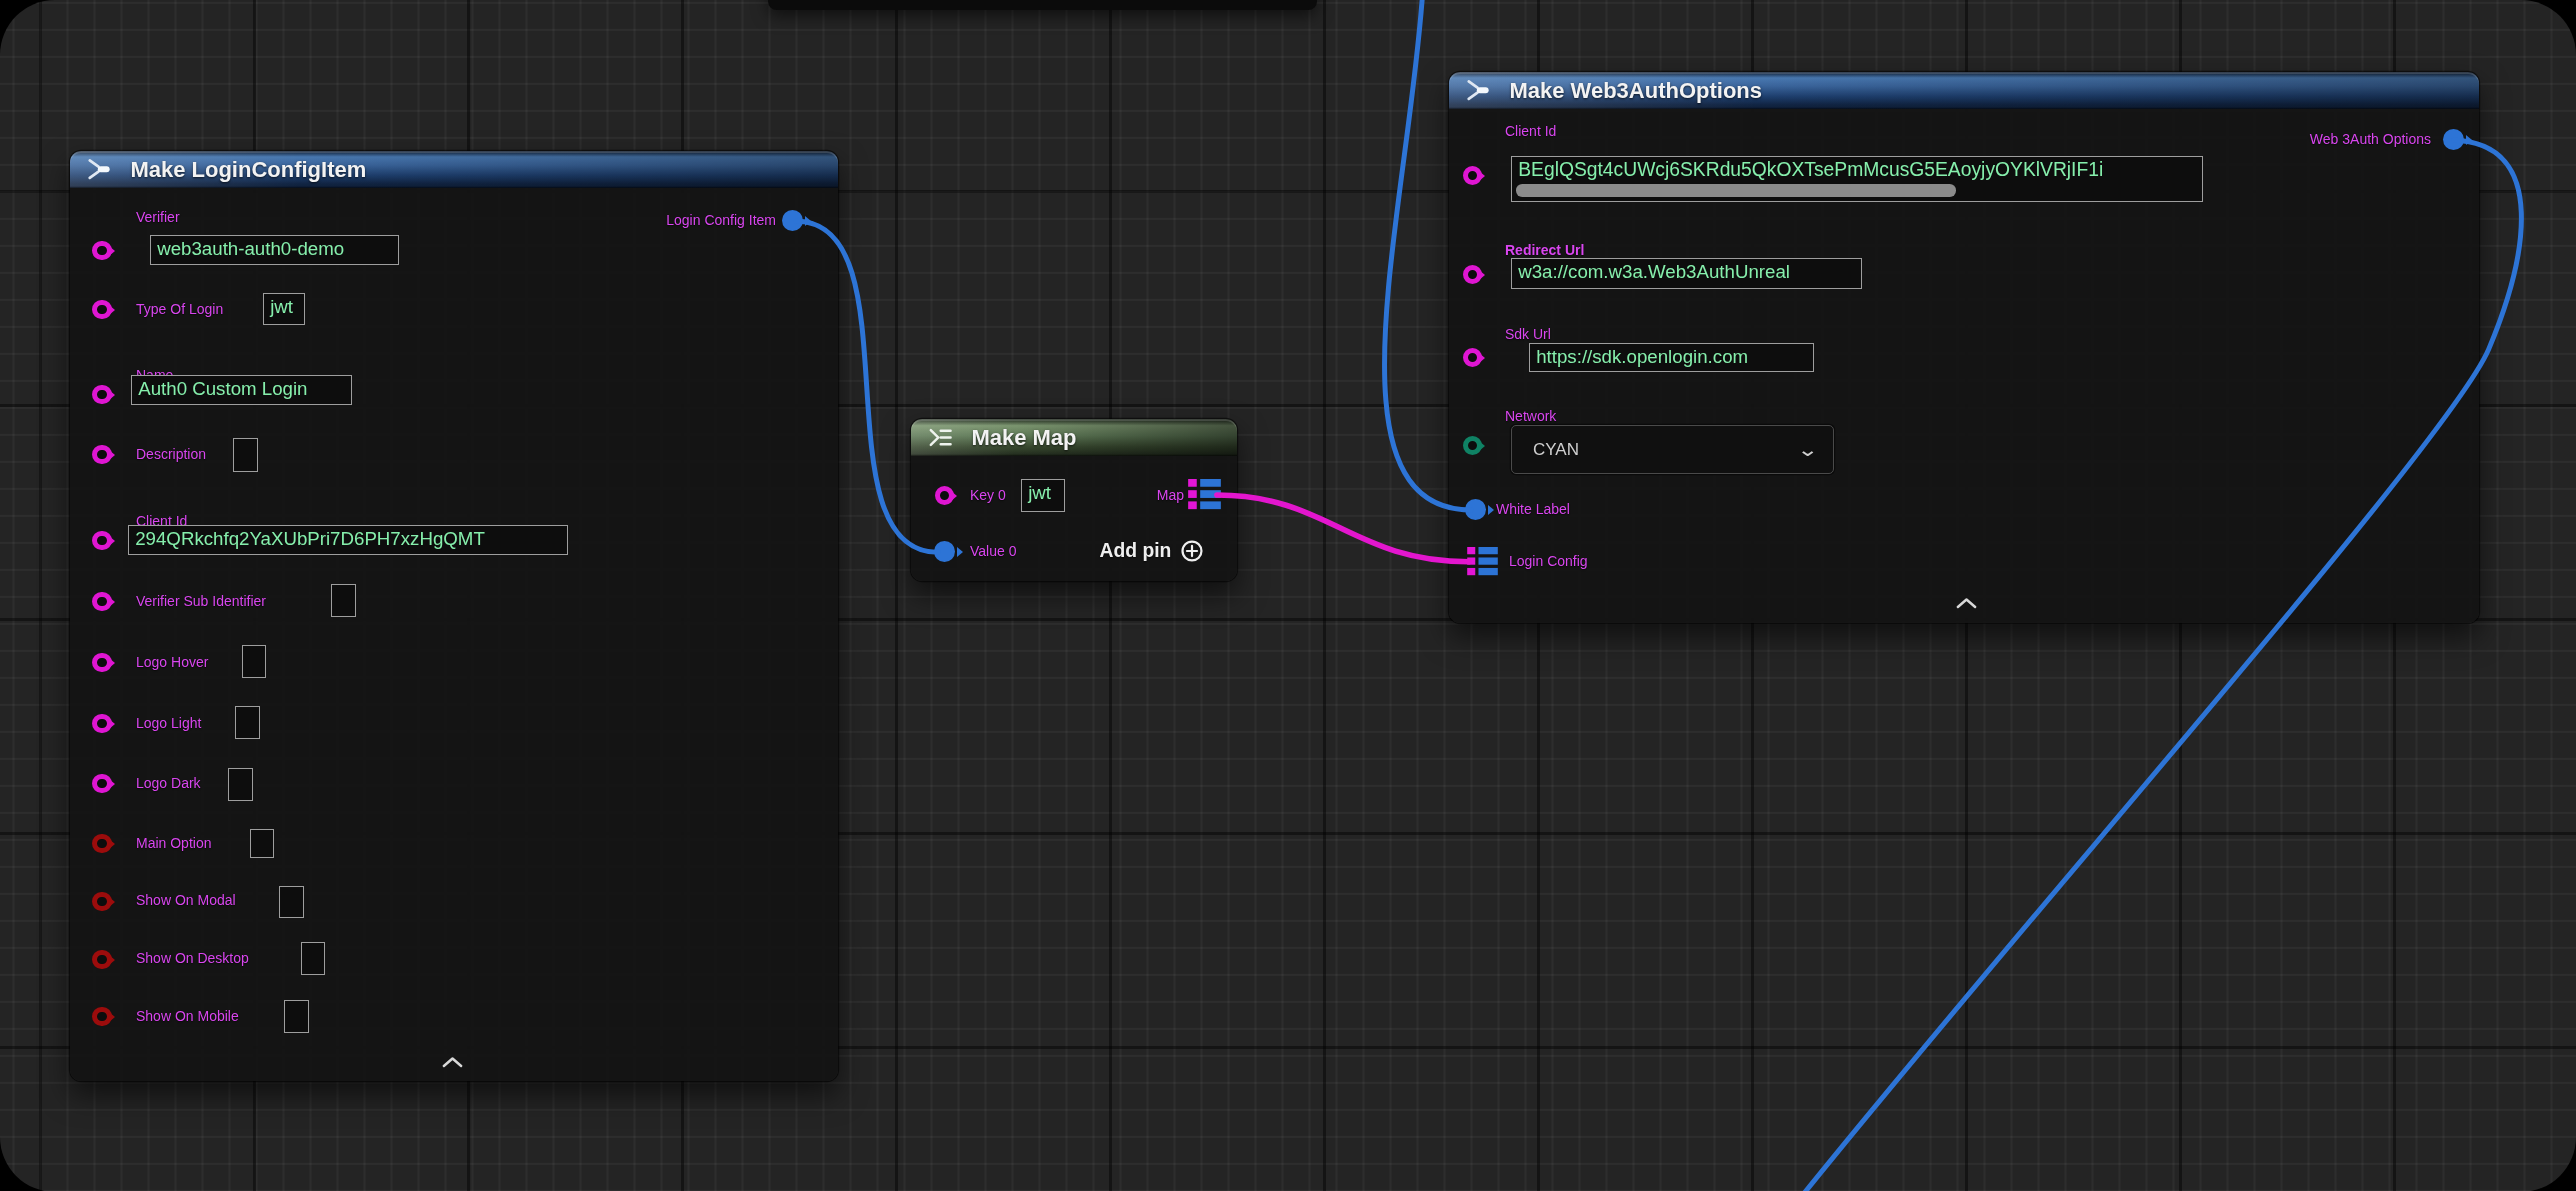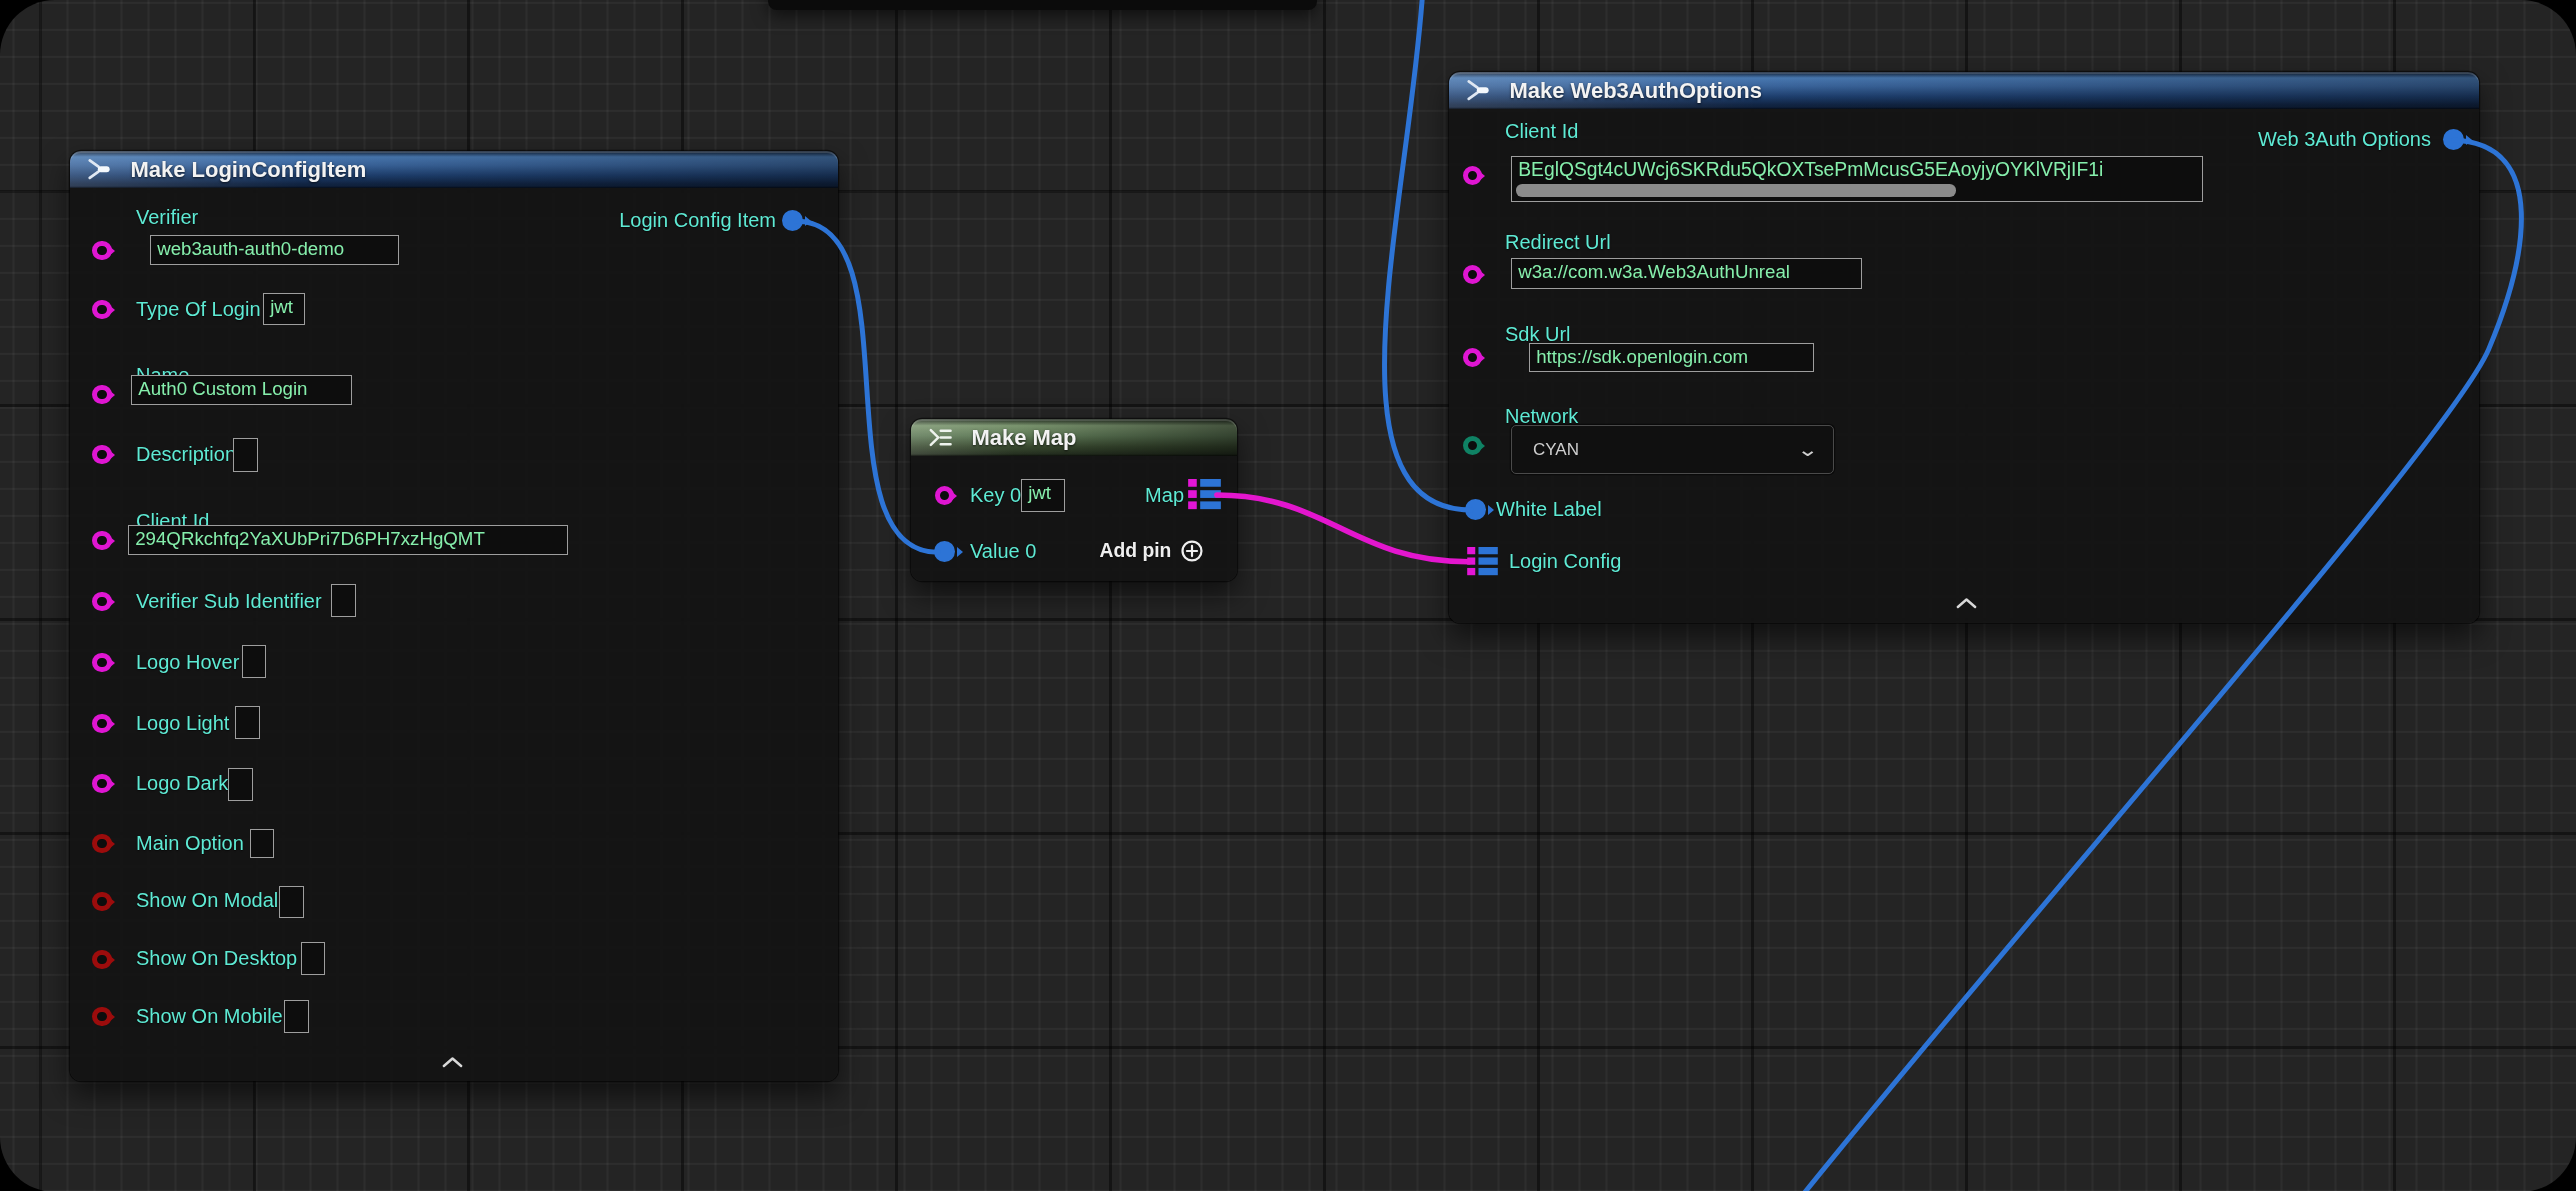--- a/index.html
+++ b/index.html
@@ -21,21 +21,21 @@
     display:flex;align-items:center;gap:17px;padding:0 0 0 16px;box-sizing:border-box;
     box-shadow:inset 0 1.9px 0 rgba(255,255,255,0.16), inset 0 -1.2px 0 rgba(0,0,0,0.4);}
   .hdr.blue{background:
     linear-gradient(90deg, rgba(255,255,255,0.14) 0%, rgba(255,255,255,0) 30%, rgba(0,0,0,0.30) 100%),
     linear-gradient(180deg,#0e1c30 0%,#4878b0 16%,#3a649b 38%,#1e3f6e 66%,#112544 88%,#0e1e37 100%);}
   .hdr.green{background:
     linear-gradient(90deg, rgba(255,255,255,0.13) 0%, rgba(0,0,0,0) 32%, rgba(0,0,0,0.45) 100%),
     linear-gradient(180deg,#202a1e 0%,#7b956f 18%,#5f7a57 45%,#394a30 75%,#20291c 100%);}
   .title{color:#f3f3f3;font-size:22px;font-weight:bold;white-space:nowrap;
     text-shadow:0 1.2px 2.5px rgba(0,0,0,0.7);}
-  .lbl{position:absolute;color:#5eead4;font-size:20px;white-space:nowrap;line-height:21px;
+  .lbl{position:absolute;color:#d946ef;font-size:14px;white-space:nowrap;line-height:21px;
     text-shadow:0 1.2px 1.2px rgba(0,0,0,0.6);}
   .lbl.right{text-align:right;}
   .field{position:absolute;background:#0d0d0d;border:1.9px solid #9e9e9e;color:#86efac;
     font-size:18.7px;line-height:26px;padding:0 6.2px;white-space:nowrap;overflow:hidden;
     box-sizing:border-box;}
   .scrollbar{position:absolute;background:#8b8b8b;border-radius:6.2px;}
   .pin{position:absolute;width:19.3px;height:19.3px;border-radius:50%;box-sizing:border-box;}
   .pin.ring{border:5px solid var(--c);background:rgba(0,0,0,0.35);}
   .pin.fill{width:21px;height:21px;background:var(--c);}
   .pin::after{content:'';position:absolute;right:-8px;top:50%;transform:translateY(-50%);
@@ -175,21 +175,21 @@
     </div>
 
     <span class="lbl right" style="right:48px;top:57px;">Web 3Auth Options</span>
     <span class="pin obj fill" style="left:994px;top:57px;"></span>
 
     <span class="lbl" style="left:56px;top:49px;">Client Id</span>
     <span class="pin struct ring" style="left:13.7px;top:94px;"></span>
     <span class="field" style="left:62px;top:84px;width:692px;height:46px;font-size:19.3px;line-height:25px;">BEglQSgt4cUWcj6SKRdu5QkOXTsePmMcusG5EAoyjyOYKlVRjIF1i</span>
     <span class="scrollbar" style="left:67px;top:112px;width:440px;height:13px;"></span>
 
-    <span class="lbl" style="left:56px;top:160px;">Redirect Url</span>
+    <span class="lbl" style="left:56px;top:168px;font-weight:bold;">Redirect Url</span>
     <span class="pin struct ring" style="left:13.7px;top:193px;"></span>
     <span class="field" style="left:62px;top:186px;width:351px;height:31px;">w3a://com.w3a.Web3AuthUnreal</span>
 
     <span class="lbl" style="left:56px;top:252px;">Sdk Url</span>
     <span class="pin struct ring" style="left:13.7px;top:276px;"></span>
     <span class="field" style="left:80px;top:271px;width:285px;height:29px;">https://sdk.openlogin.com</span>
 
     <span class="lbl" style="left:56px;top:334px;">Network</span>
     <span class="pin enum ring" style="left:13.7px;top:364px;"></span>
     <div class="dropdown" style="left:62px;top:353px;width:323px;height:49px;">

